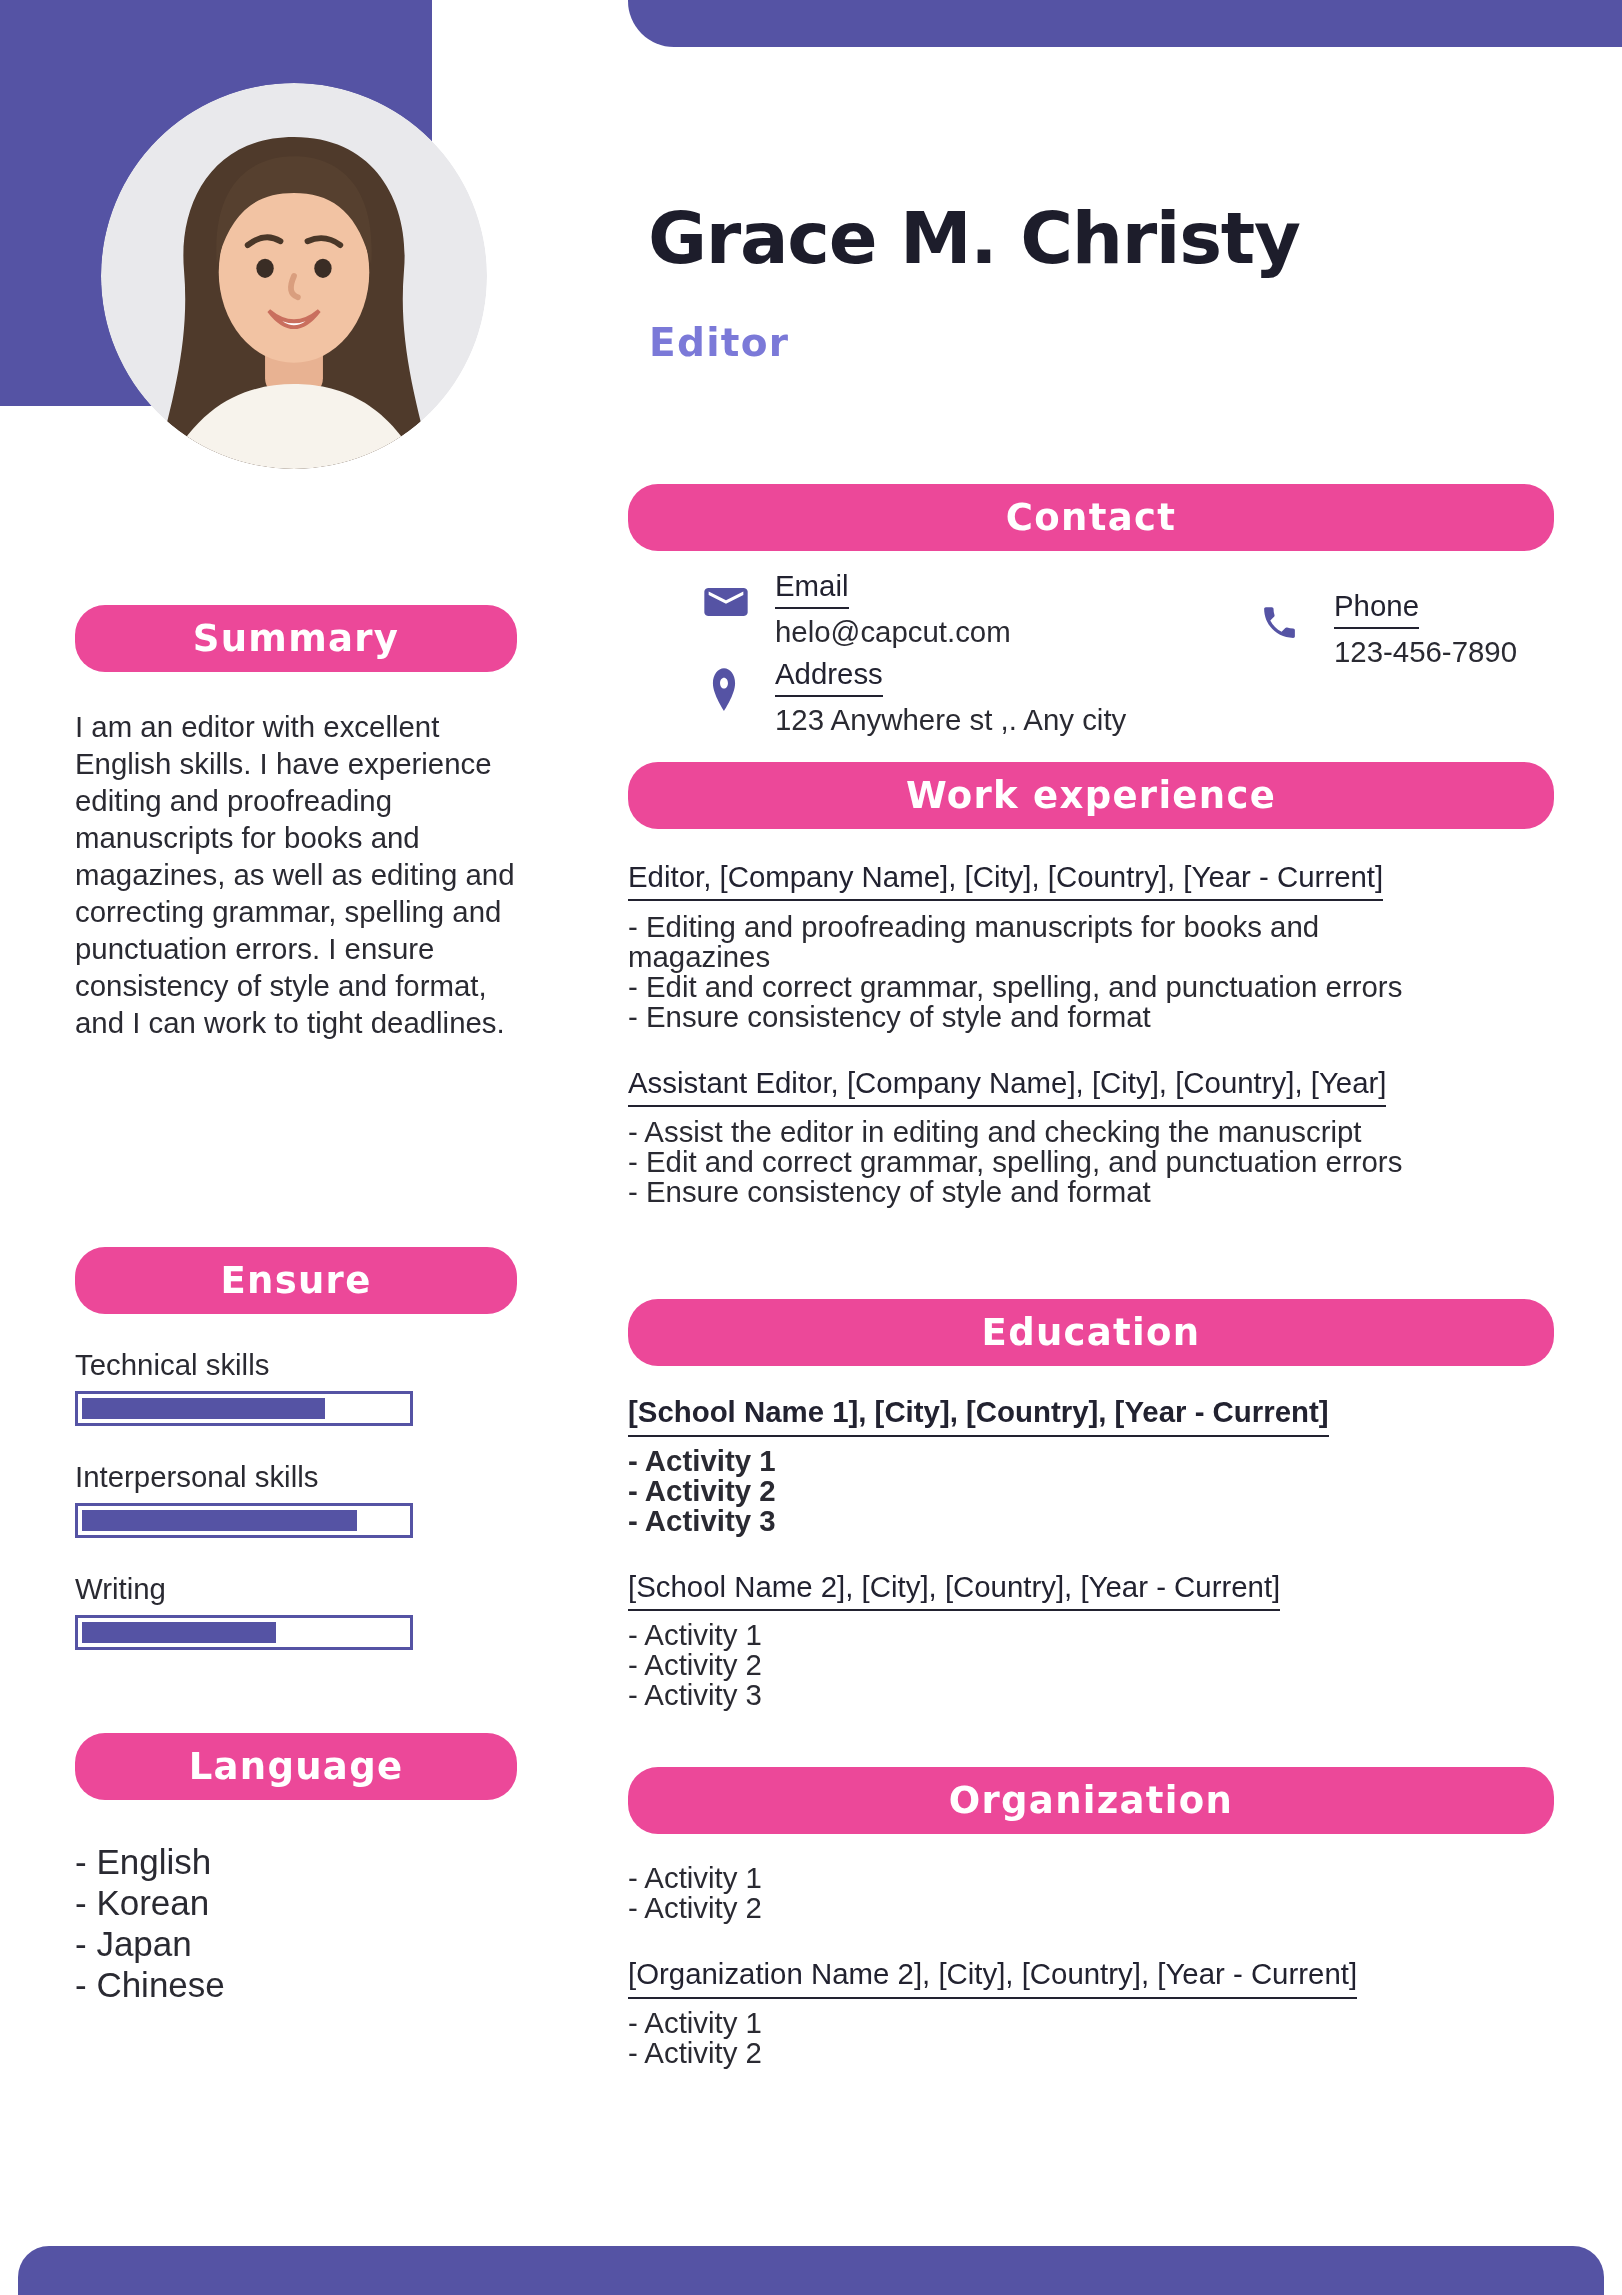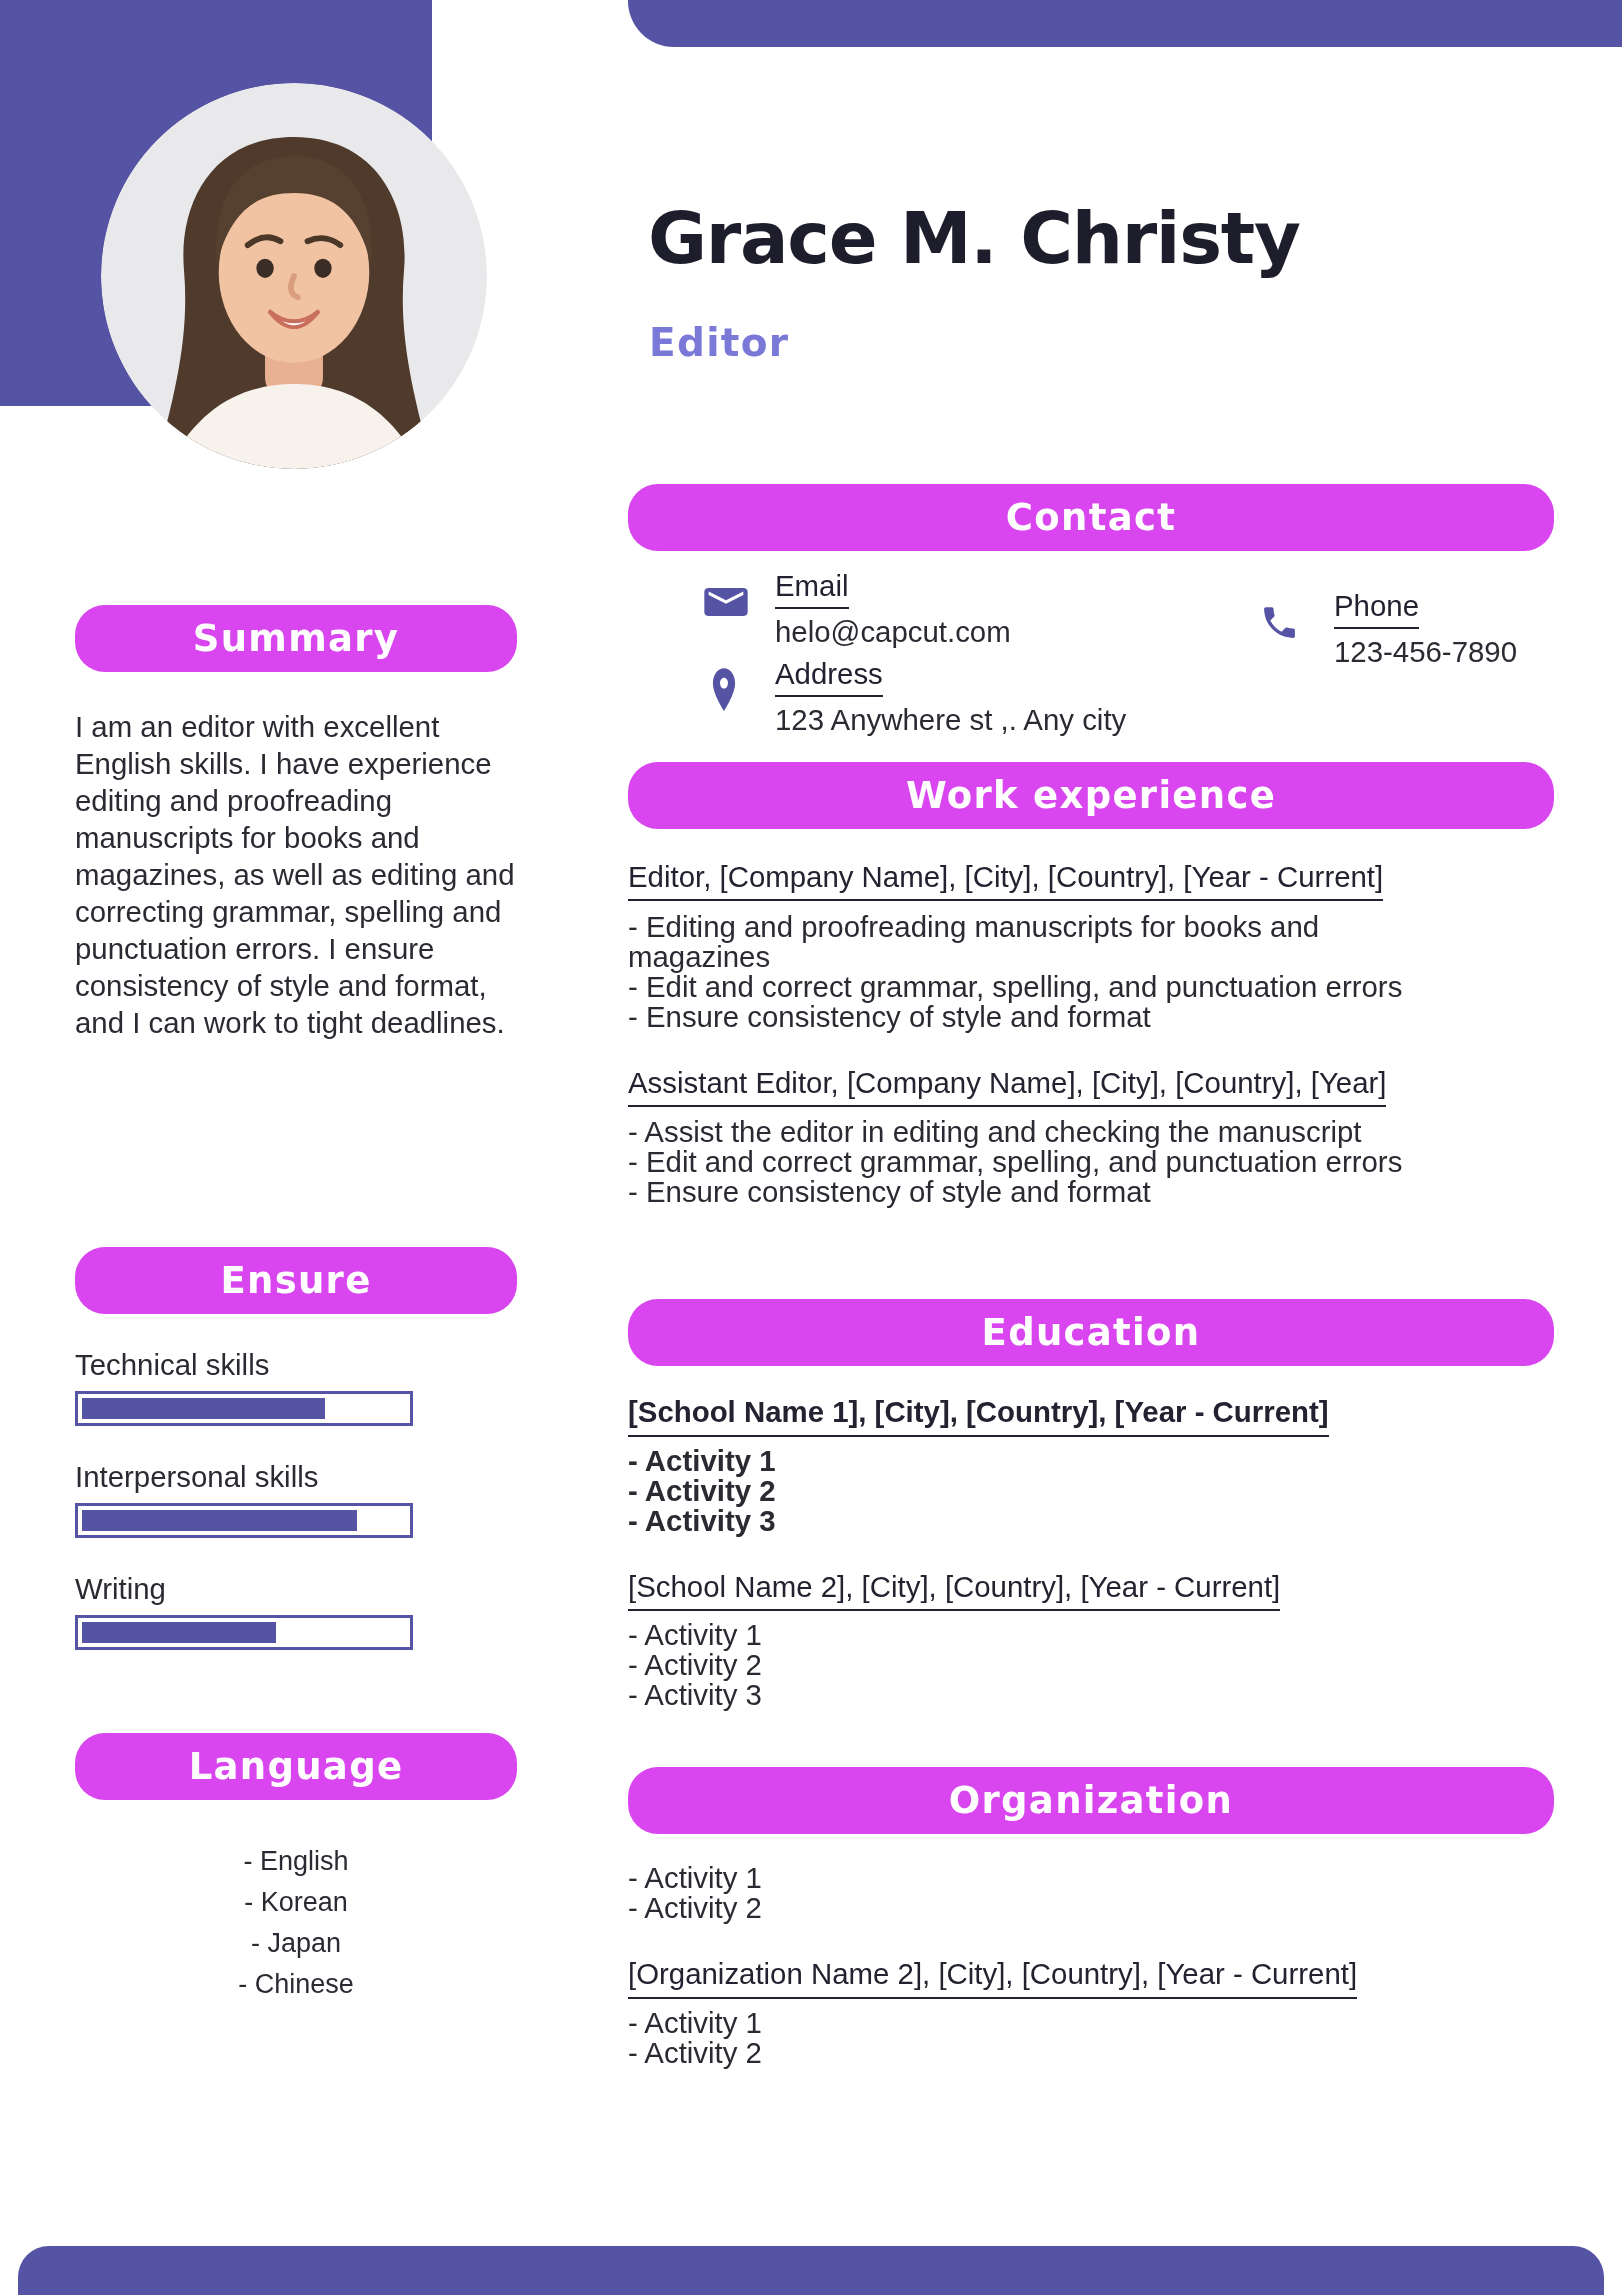--- a/index.html
+++ b/index.html
@@ -21,34 +21,34 @@
     font-size:72px;font-weight:bold;letter-spacing:-1.3px;color:#1d1d2b;white-space:nowrap;
   }
   .person-title{
     position:absolute;left:649px;top:320px;
     font-family:"DejaVu Sans","Liberation Sans",sans-serif;
     font-size:39px;font-weight:bold;letter-spacing:1.3px;color:#7b79d8;
   }
   
   .section{position:absolute;}
   .sec-header{
-    height:67px;line-height:67px;background:#d946ef;color:#ffffff;text-align:center;
+    height:67px;line-height:67px;background:#ec4899;color:#ffffff;text-align:center;
     font-family:"DejaVu Sans","Liberation Sans",sans-serif;font-size:37px;font-weight:bold;letter-spacing:1.3px;border-radius:30px;
   }
   .left-col{left:75px;width:442px;}
   .right-col{left:628px;width:926px;}
   
   .summary-text{margin-top:36px;font-size:29.4px;line-height:37px;color:#2a2a32;}
   
   .skill-label{margin-top:34px;font-size:29.4px;color:#2a2a32;}
   .skill-bar{margin-top:9.2px;width:324px;height:21px;border:3.3px solid #5553a4;background:#ffffff;padding:3.9px;}
   .skill-fill{height:100%;background:#5553a4;}
   .skill-item{margin-bottom:5.2px;}
   
-  .lang-list{margin-top:41px;font-size:27px;line-height:41px;color:#2a2a32;text-align:center;}
+  .lang-list{margin-top:41px;font-size:35px;line-height:41px;color:#2a2a32;}
   
   .contact-group{position:absolute;padding-left:75px;}
   .contact-icon{position:absolute;left:0;}
   .contact-label{display:inline-block;font-size:29.4px;color:#222230;border-bottom:2.6px solid #222230;padding-bottom:3.9px;}
   .contact-value{margin-top:6.5px;font-size:29.4px;color:#2a2a32;white-space:nowrap;}
   
   .entry-heading{display:inline-block;font-size:29.4px;color:#222230;border-bottom:2.6px solid #222230;padding-bottom:5.2px;white-space:nowrap;}
   .bullets{margin-top:10.5px;width:805px;font-size:29.4px;line-height:30px;color:#2a2a32;}
   .mt-first{margin-top:31px;}
   .mt-next{margin-top:34px;}

